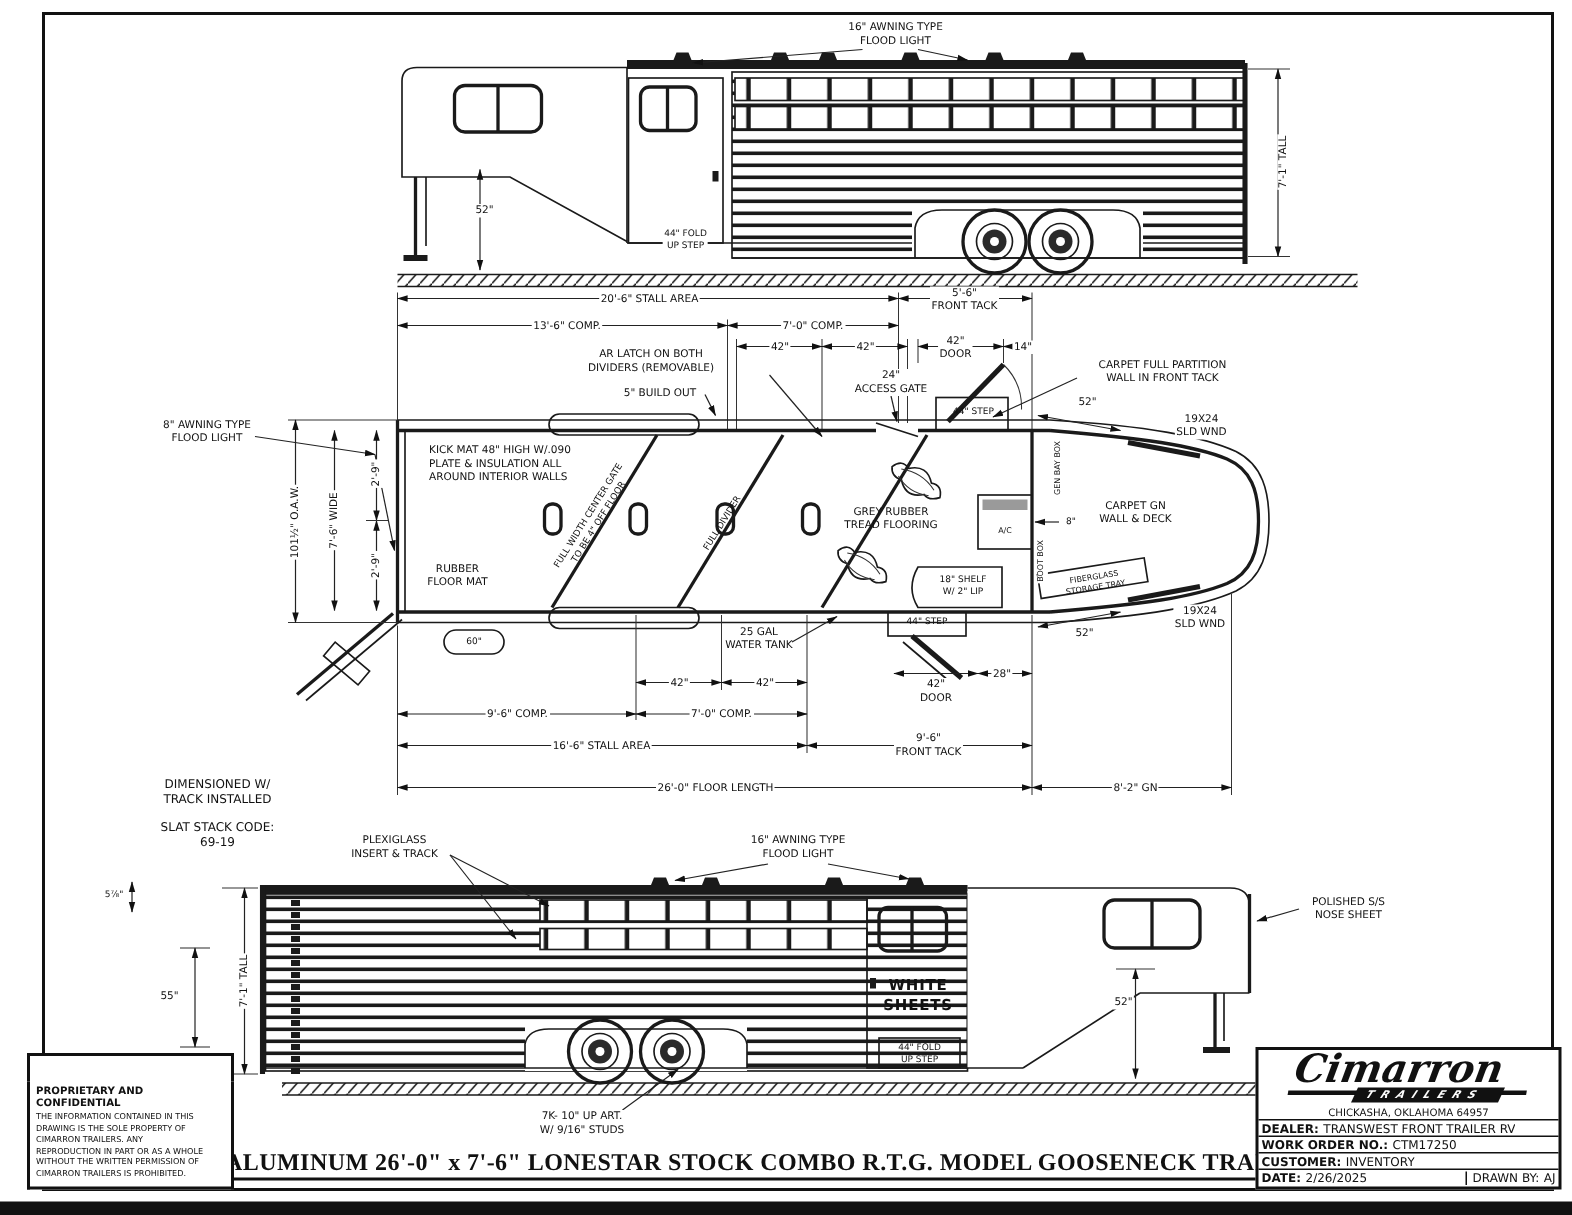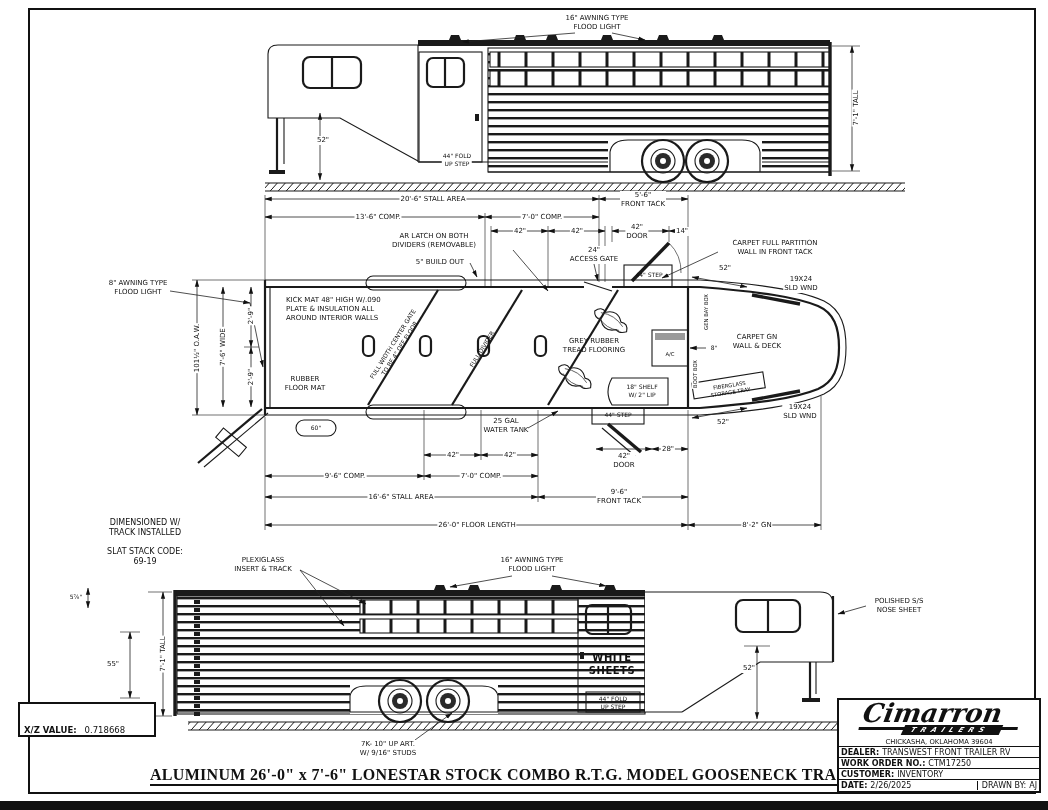--- a/index.html
+++ b/index.html
@@ -377,27 +377,36 @@
 TRACK INSTALLED</div>
   <div class="lbl s8" style="left:145px;top:547px">SLAT STACK CODE:
 69-19</div>
 
   <div class="sheet-title"><span>ALUMINUM 26'-0" x 7'-6" LONESTAR STOCK COMBO R.T.G. MODEL GOOSENECK TRAILER</span></div>
 
   <div class="xz-box">
     <span class="xz-l">X/Z VALUE:</span>
     <span class="xz-v">0.718668</span>
   </div>
+  <div class="prop-box">
+    <div class="prop-t">PROPRIETARY AND CONFIDENTIAL</div>
+    <div class="prop-b">THE INFORMATION CONTAINED IN THIS
+DRAWING IS THE SOLE PROPERTY OF
+CIMARRON TRAILERS. ANY
+REPRODUCTION IN PART OR AS A WHOLE
+WITHOUT THE WRITTEN PERMISSION OF
+CIMARRON TRAILERS IS PROHIBITED.</div>
+  </div>
 
   <div class="tb">
     <div class="tb-logo">
       <span class="tb-brand">Cimarron</span>
       <span class="tb-sub">TRAILERS</span>
     </div>
-    <div class="tb-city">CHICKASHA, OKLAHOMA 39604</div>
+    <div class="tb-city">CHICKASHA, OKLAHOMA 64957</div>
     <div class="tb-row">
       <span class="tb-l">DEALER:</span>
       <span class="tb-v">TRANSWEST FRONT TRAILER RV</span>
     </div>
     <div class="tb-row">
       <span class="tb-l">WORK ORDER NO.:</span>
       <span class="tb-v">CTM17250</span>
     </div>
     <div class="tb-row">
       <span class="tb-l">CUSTOMER:</span>

